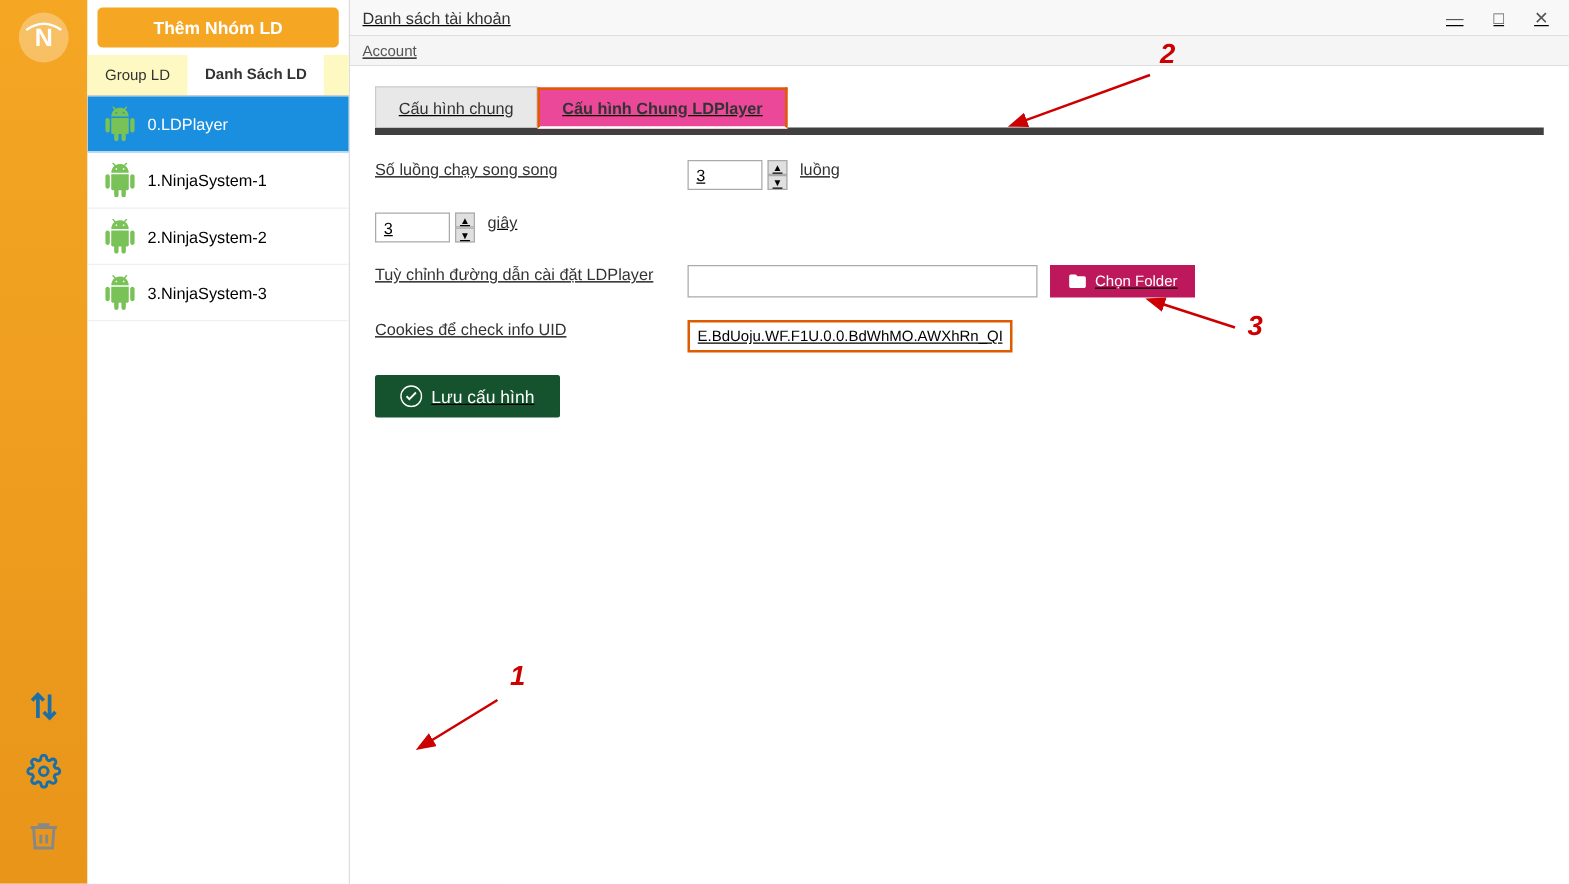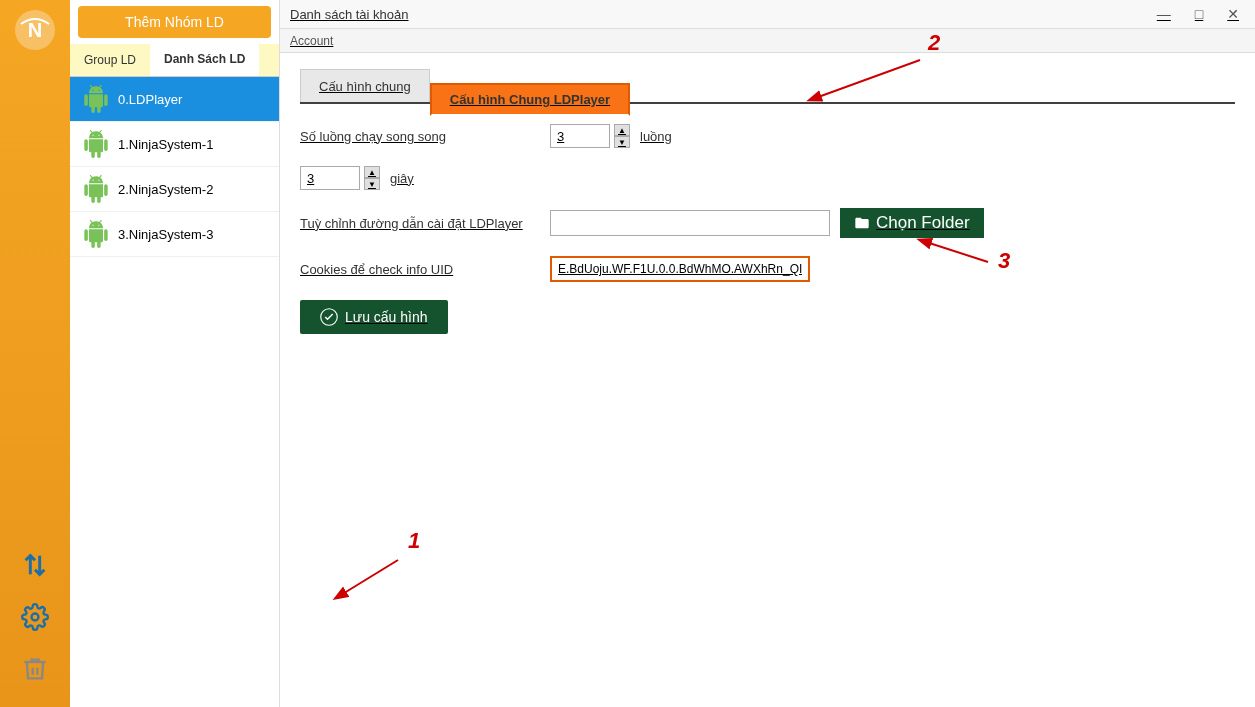--- a/index.html
+++ b/index.html
@@ -91,21 +91,21 @@
       color: #333;
     }
 
     .top-button {
       background: #f5a623;
       color: white;
       border: none;
       padding: 8px 18px;
       border-radius: 4px;
       font-size: 14px;
-      font-weight: normal;
+      font-weight: bold;
       cursor: pointer;
       margin: 6px 8px;
     }
 
     .device-list {
       flex: 1;
       overflow-y: auto;
     }
 
     .device-item {
@@ -182,46 +182,46 @@
     .content-body {
       flex: 1;
       padding: 16px 20px;
       background: #fff;
     }
 
     .config-tabs {
       display: flex;
       gap: 0;
       margin-bottom: 20px;
-      border-bottom: 2px solid #404040;
+      border-bottom: 6px solid #404040;
     }
 
     .config-tab {
       padding: 7px 18px;
       font-size: 13px;
       cursor: pointer;
       background: #e8e8e8;
       border: 1px solid #ccc;
       border-bottom: none;
       color: #333;
     }
 
     .config-tab.active {
-      background: #f97316;
+      background: #ec4899;
       border: 2px solid #e05a00;
       border-bottom: 2px solid #fff;
       color: #333;
       font-weight: bold;
       position: relative;
-      top: 14px;
+      top: 1px;
     }
 
     .form-row {
       display: flex;
-      align-items: center;
+      align-items: flex-start;
       margin-bottom: 18px;
       gap: 10px;
     }
 
     .form-label {
       width: 240px;
       font-size: 13px;
       color: #333;
       flex-shrink: 0;
     }
@@ -266,25 +266,25 @@
 
     .path-input {
       width: 280px;
       height: 26px;
       border: 1px solid #aaa;
       padding: 2px 6px;
       font-size: 13px;
     }
 
     .folder-btn {
-      background: #14532d;
+      background: #be185d;
       color: white;
       border: none;
       padding: 5px 14px;
-      font-size: 17px;
+      font-size: 12px;
       cursor: pointer;
       display: flex;
       align-items: center;
       gap: 6px;
     }
 
     .cookies-input {
       width: 260px;
       height: 26px;
       border: 2px solid #e05a00;

